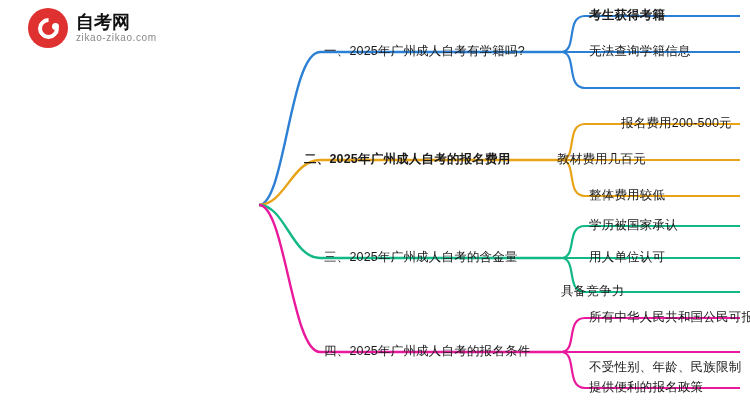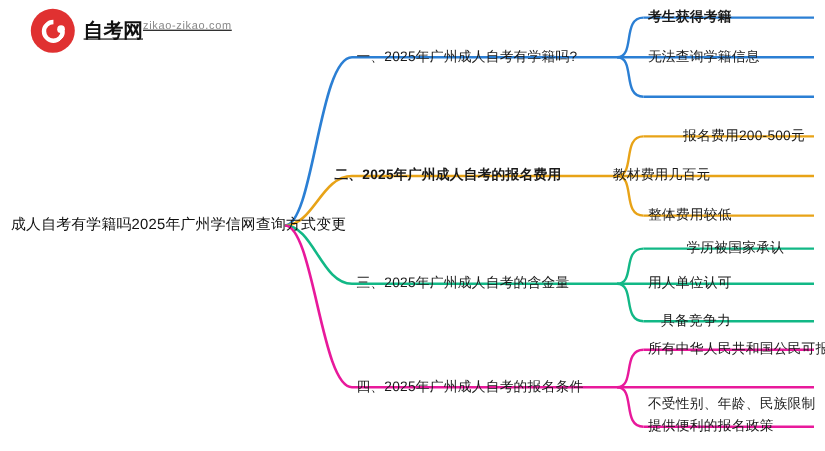--- a/index.html
+++ b/index.html
@@ -77,22 +77,21 @@
     position: absolute;
     width: 7px;
     height: 7px;
     border-radius: 50%;
     background: #ffffff;
     right: 9px;
     top: 15px;
   }
   .logo-text {
     display: flex;
-    flex-direction: row;
-    text-decoration: underline;
+    flex-direction: column;
   }
   .logo-title {
     font-size: 18px;
     color: #111;
     font-weight: bold;
     line-height: 20px;
   }
   .logo-sub {
     font-size: 10px;
     color: #888;
@@ -144,34 +143,33 @@
     <div class="logo-mark">
       <div class="inner-c"></div>
       <div class="dot"></div>
     </div>
     <div class="logo-text">
       <div class="logo-title">自考网</div>
       <div class="logo-sub">zikao-zikao.com</div>
     </div>
   </div>
 
-  <div class="node root-node" style="left:10px; top:196px; width:248px;">成人自考有学籍吗2025年广州学信网查询方式变更</div>
 
   <div class="node branch-node" style="left:324px; top:43px;">一、2025年广州成人自考有学籍吗?</div>
   <div class="node leaf-node" style="left:589px; top:7px;font-weight:bold;">考生获得考籍</div>
   <div class="node leaf-node" style="left:589px; top:43px;">无法查询学籍信息</div>
 
   <div class="node branch-node" style="left:304px; top:151px;font-weight:bold;">二、2025年广州成人自考的报名费用</div>
   <div class="node leaf-node" style="left:589px; top:115px;margin-left:32px;">报名费用200-500元</div>
   <div class="node leaf-node" style="left:557px; top:151px;">教材费用几百元</div>
   <div class="node leaf-node" style="left:589px; top:187px;text-align:center;">整体费用较低</div>
 
   <div class="node branch-node" style="left:324px; top:249px;">三、2025年广州成人自考的含金量</div>
-  <div class="node leaf-node" style="left:624px; top:217px;text-align:right;">学历被国家承认</div>
+  <div class="node leaf-node" style="left:589px; top:217px;text-align:right;">学历被国家承认</div>
   <div class="node leaf-node" style="left:589px; top:249px;">用人单位认可</div>
-  <div class="node leaf-node" style="left:601px; top:283px;">具备竞争力</div>
+  <div class="node leaf-node" style="left:561px; top:283px;">具备竞争力</div>
 
   <div class="node branch-node" style="left:324px; top:343px;">四、2025年广州成人自考的报名条件</div>
   <div class="node leaf-node" style="left:589px; top:309px;">所有中华人民共和国公民可报名</div>
   <div class="node leaf-node" style="left:589px; top:359px;">不受性别、年龄、民族限制</div>
   <div class="node leaf-node" style="left:589px; top:379px;">提供便利的报名政策</div>
 
 </div>
 
 </body></html>

